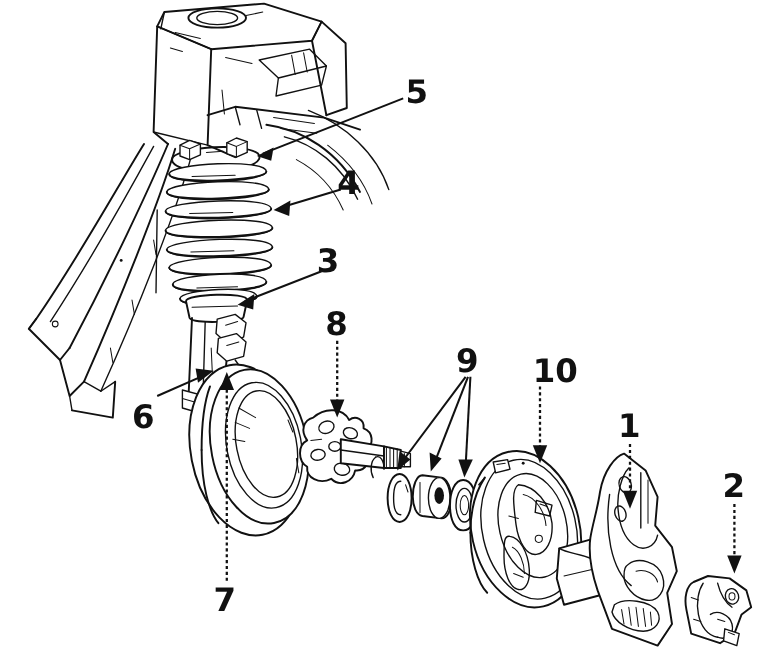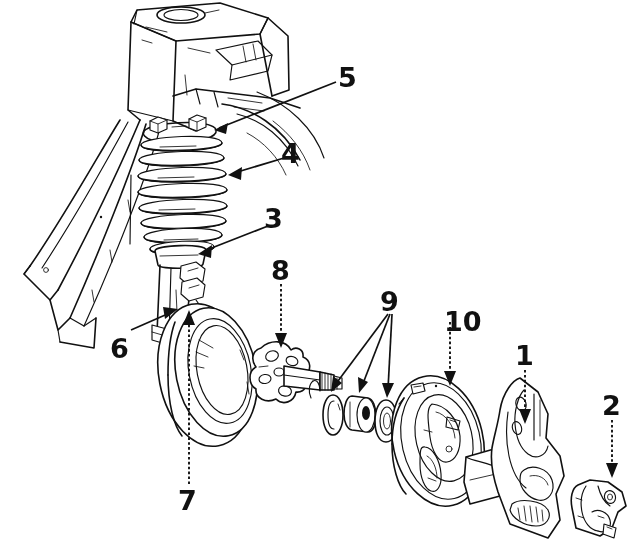--- a/index.html
+++ b/index.html
@@ -367,15 +367,15 @@
 
   <div class="callout-label" style="left:515px; top:342px;">1</div>
   <div class="callout-label" style="left:602px; top:392px;">2</div>
   <div class="callout-label" style="left:264px; top:205px;">3</div>
   <div class="callout-label" style="left:281px; top:140px;">4</div>
   <div class="callout-label" style="left:338px; top:64px;">5</div>
   <div class="callout-label" style="left:110px; top:335px;">6</div>
   <div class="callout-label" style="left:178px; top:487px;">7</div>
   <div class="callout-label" style="left:271px; top:257px;">8</div>
   <div class="callout-label" style="left:380px; top:288px;">9</div>
-  <div class="callout-label" style="left:444px; top:308px;">10</div>
+  <div class="callout-label" style="left:444px; top:296px;">10</div>
 
 </div>
 
 </body></html>

